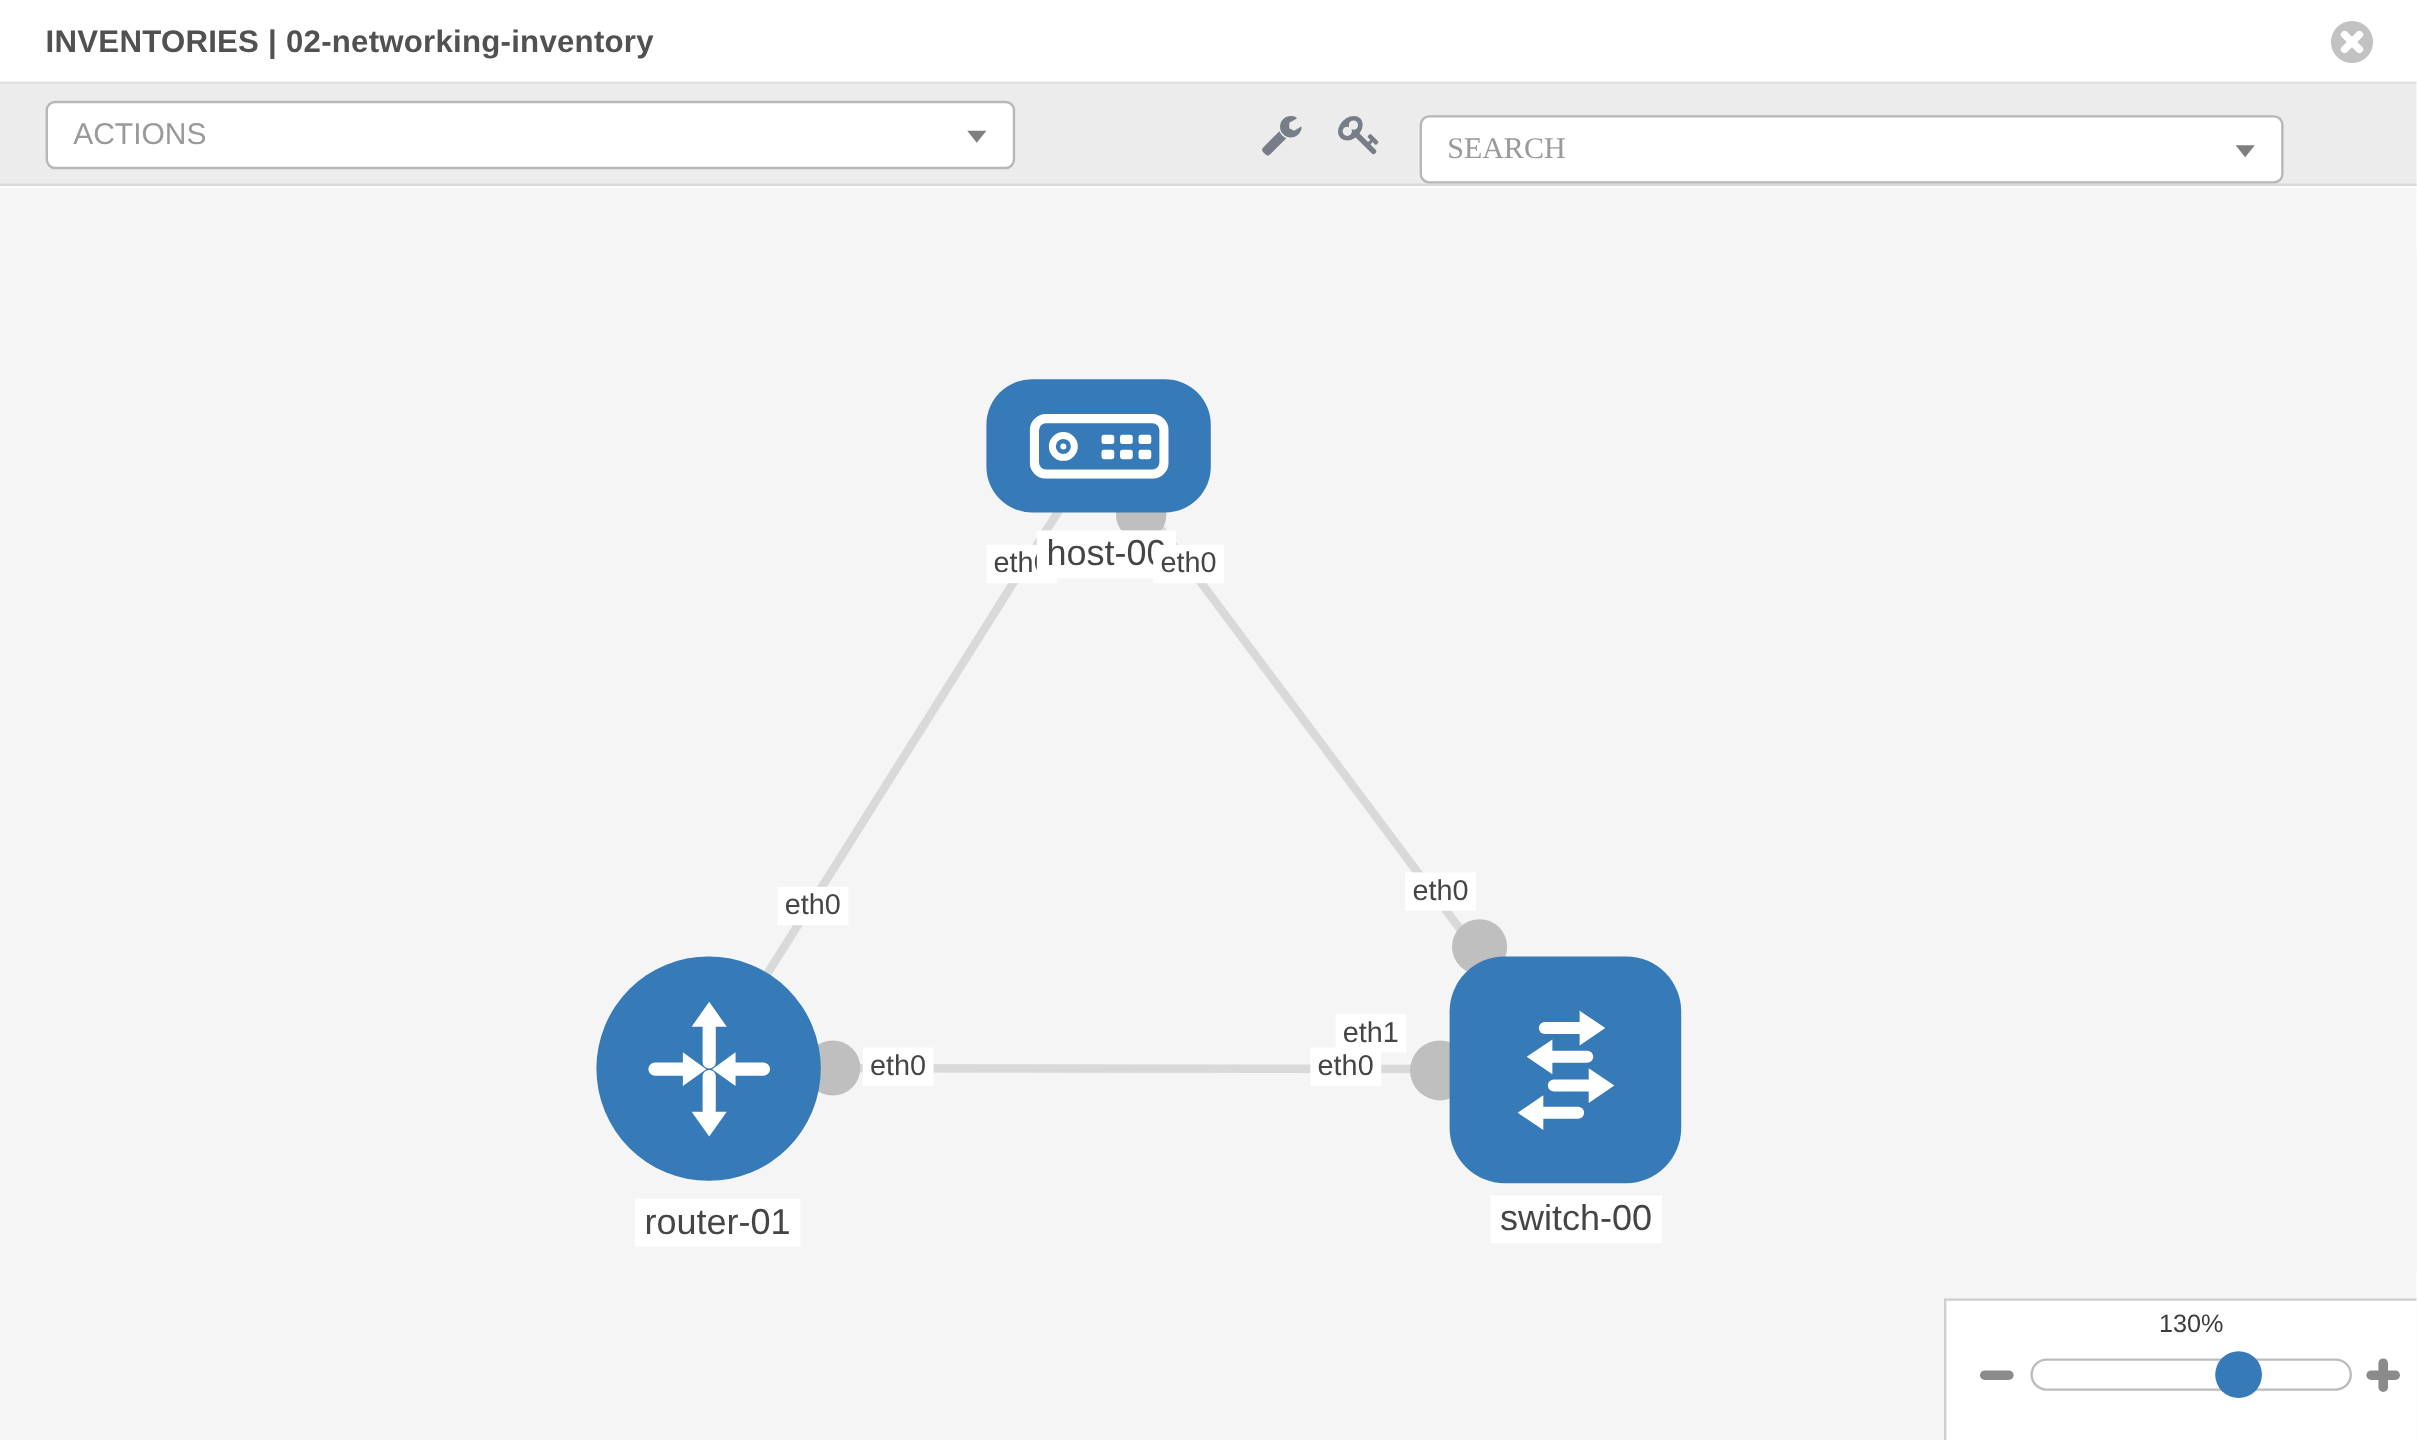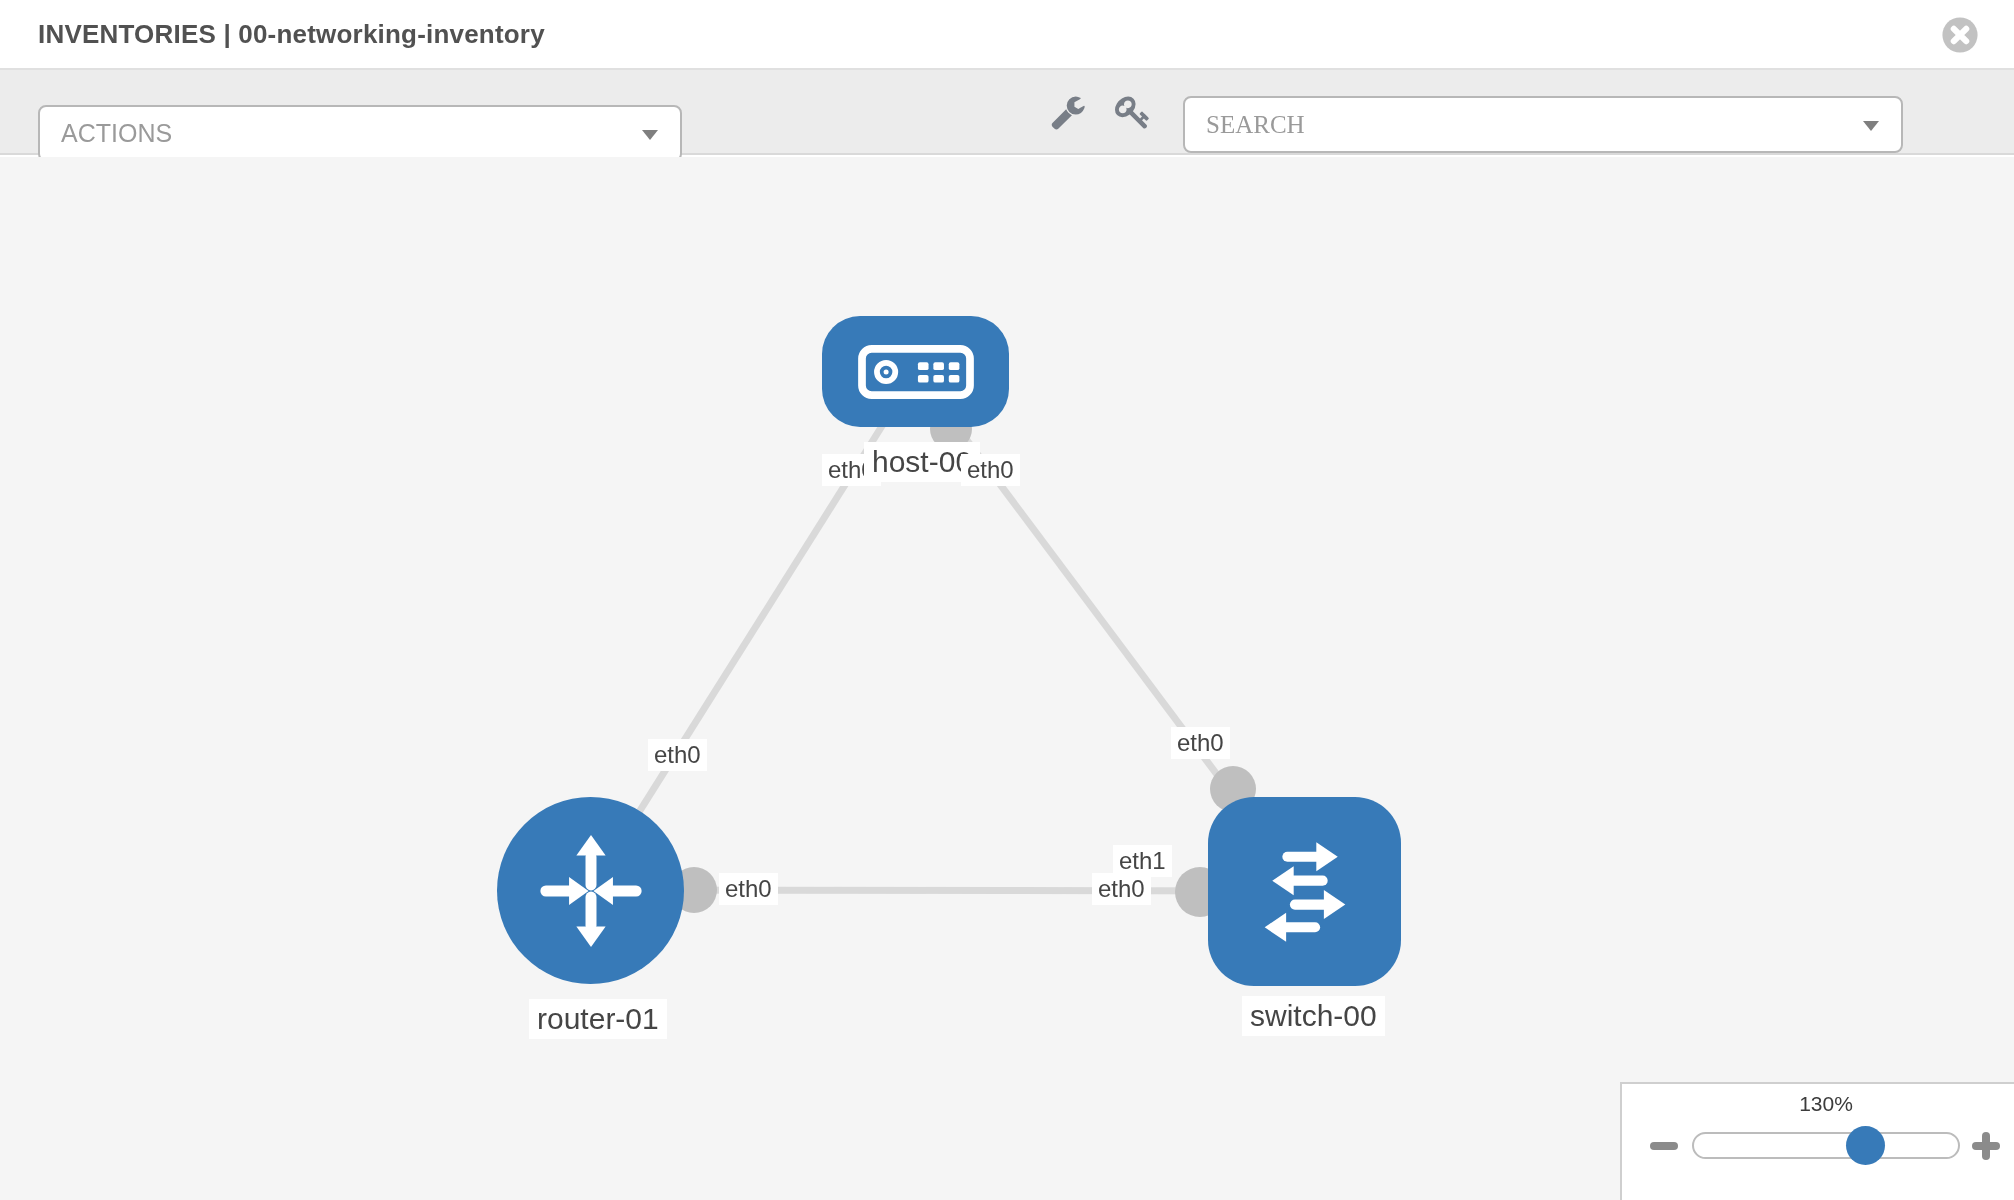--- a/index.html
+++ b/index.html
@@ -42,21 +42,21 @@
     border-bottom: 2px solid #d9d9d9;
   }
   .select-box {
     position: absolute; top: 84px;
     height: 57px;
     background: #fff;
     border: 2px solid #b7b7b7;
     border-radius: 8px;
     cursor: pointer;
   }
-  .select-box.actions { left: 38px; width: 644px; top: 14px; margin-top: 21px; }
+  .select-box.actions { left: 38px; width: 808px; top: 14px; }
   .select-box.search  { left: 1183px; width: 720px; top: 26px; font-family: Liberation Serif, serif; }
   .select-label {
     position: absolute; left: 21px; top: 0;
     height: 53px; line-height: 53px;
     font-size: 25px; color: #9a9a9a;
   }
   .caret {
     position: absolute; right: 22px; top: 50%;
     margin-top: -4px;
     width: 0; height: 0;
@@ -159,21 +159,21 @@
     background: #377ab8;
     cursor: pointer;
   }
 </style>
 </head>
 <body>
 
 <div class="app">
 
   <div class="header">
-    <div class="page-title">INVENTORIES | 00-networking-inventory</div>
+    <div class="page-title">INVENTORIES | 02-networking-inventory</div>
     <button class="close-btn">
       <svg width="38" height="38" viewBox="0 0 40 40">
         <circle cx="20" cy="20" r="18.5" fill="#c2c2c2"></circle>
         <path d="M13.5 13.5 L26.5 26.5 M26.5 13.5 L13.5 26.5" stroke="#fff" stroke-width="6.5" stroke-linecap="round"></path>
       </svg>
     </button>
   </div>
 
   <div class="toolbar">
     <div class="select-box actions">

